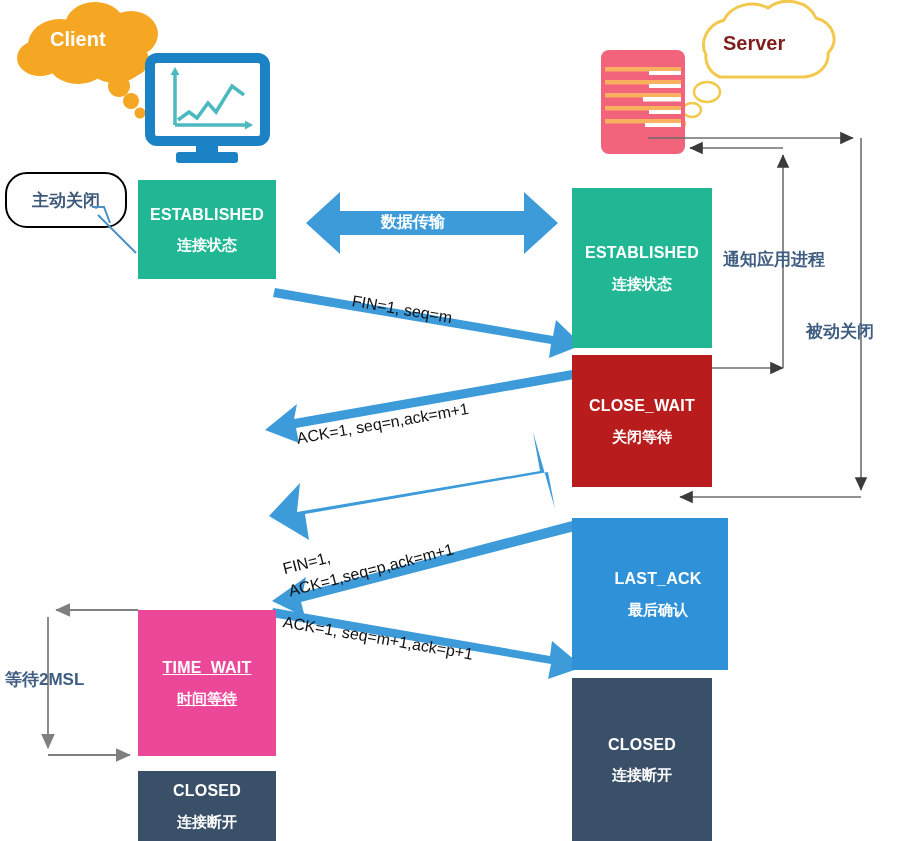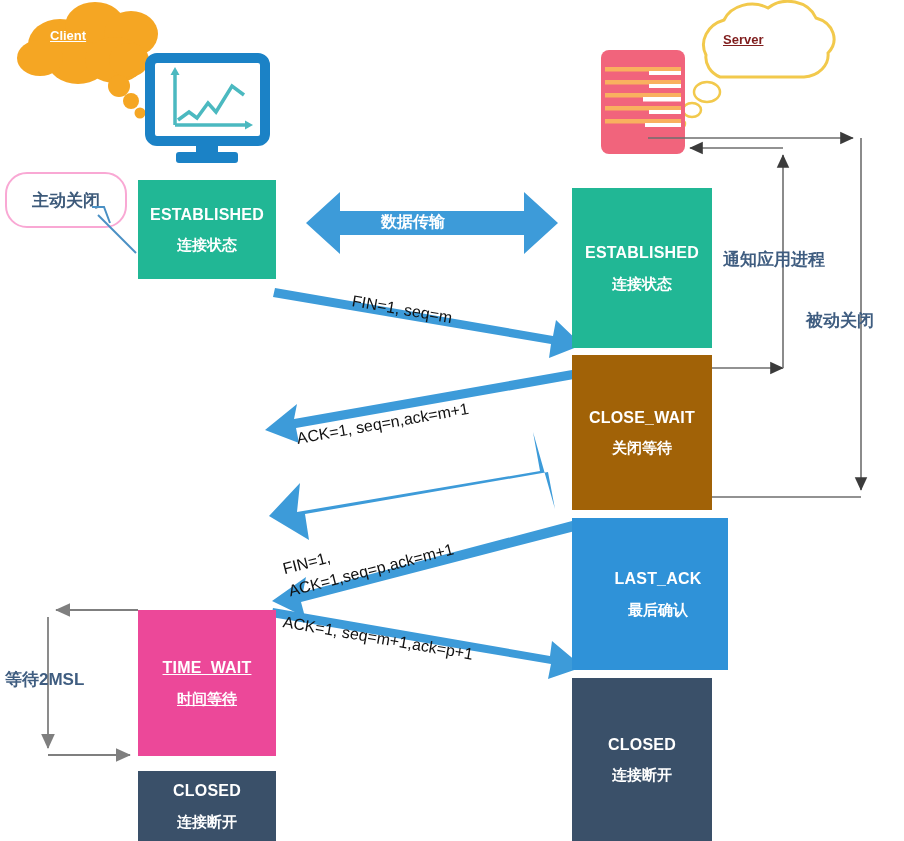--- a/index.html
+++ b/index.html
@@ -37,37 +37,36 @@
   .state-box .cn {
     font-size: 15px;
     font-weight: bold;
     white-space: nowrap;
     margin-top: 10px;
   }
 
   
   .callout {
     position: absolute;
-    border: 2px solid #f9a8d4;
+    border: 2px solid #000000;
     border-radius: 22px;
     background: #ffffff;
     display: flex;
     align-items: center;
     justify-content: center;
     color: #3d5a7a;
     font-size: 17px;
     font-weight: bold;
   }
 
   
   .cloud-label {
     position: absolute;
-    font-size: 13px;
-    font-weight: bold;
-    text-decoration: underline;
+    font-size: 20px;
+    font-weight: bold;
   }
 
   
   .side-label {
     position: absolute;
     color: #3f5d80;
     font-size: 17px;
     font-weight: bold;
     white-space: nowrap;
   }
@@ -236,21 +235,21 @@
   <div class="state-box" style="left:138px; top:771px; width:138px; height:70px; background:#3a5069;">
     <span class="en">CLOSED</span>
     <span class="cn">连接断开</span>
   </div>
 
   <div class="state-box" style="left:572px; top:188px; width:140px; height:160px; background:#21b795;">
     <span class="en">ESTABLISHED</span>
     <span class="cn">连接状态</span>
   </div>
 
-  <div class="state-box" style="left:572px; top:355px; width:140px; height:155px; background:#a16207;">
+  <div class="state-box" style="left:572px; top:355px; width:140px; height:132px; background:#b91c1c;">
     <span class="en">CLOSE_WAIT</span>
     <span class="cn">关闭等待</span>
   </div>
 
   <div class="state-box" style="left:572px; top:518px; width:140px; height:152px; background:#2f92d8;padding-left:16px;">
     <span class="en">LAST_ACK</span>
     <span class="cn">最后确认</span>
   </div>
 
   <div class="state-box" style="left:572px; top:678px; width:140px; height:163px; background:#3a5069;">
@@ -270,15 +269,15 @@
     <span class="l2">FIN=1,</span>
     <span class="l2">ACK=1,seq=p,ack=m+1</span>
   </div>
 
   <div class="pkt" style="left:283px; top:613px; transform: rotate(9.8deg);">ACK=1,  seq=m+1,ack=p+1</div>
 
   <div class="side-label" style="left:5px; top:668px;">等待2MSL</div>
 
   <div class="side-label" style="left:723px; top:248px;">通知应用进程</div>
 
-  <div class="side-label" style="left:806px; top:309px;">被动关闭</div>
+  <div class="side-label" style="left:806px; top:320px;">被动关闭</div>
 
 </div>
 
 </body></html>

